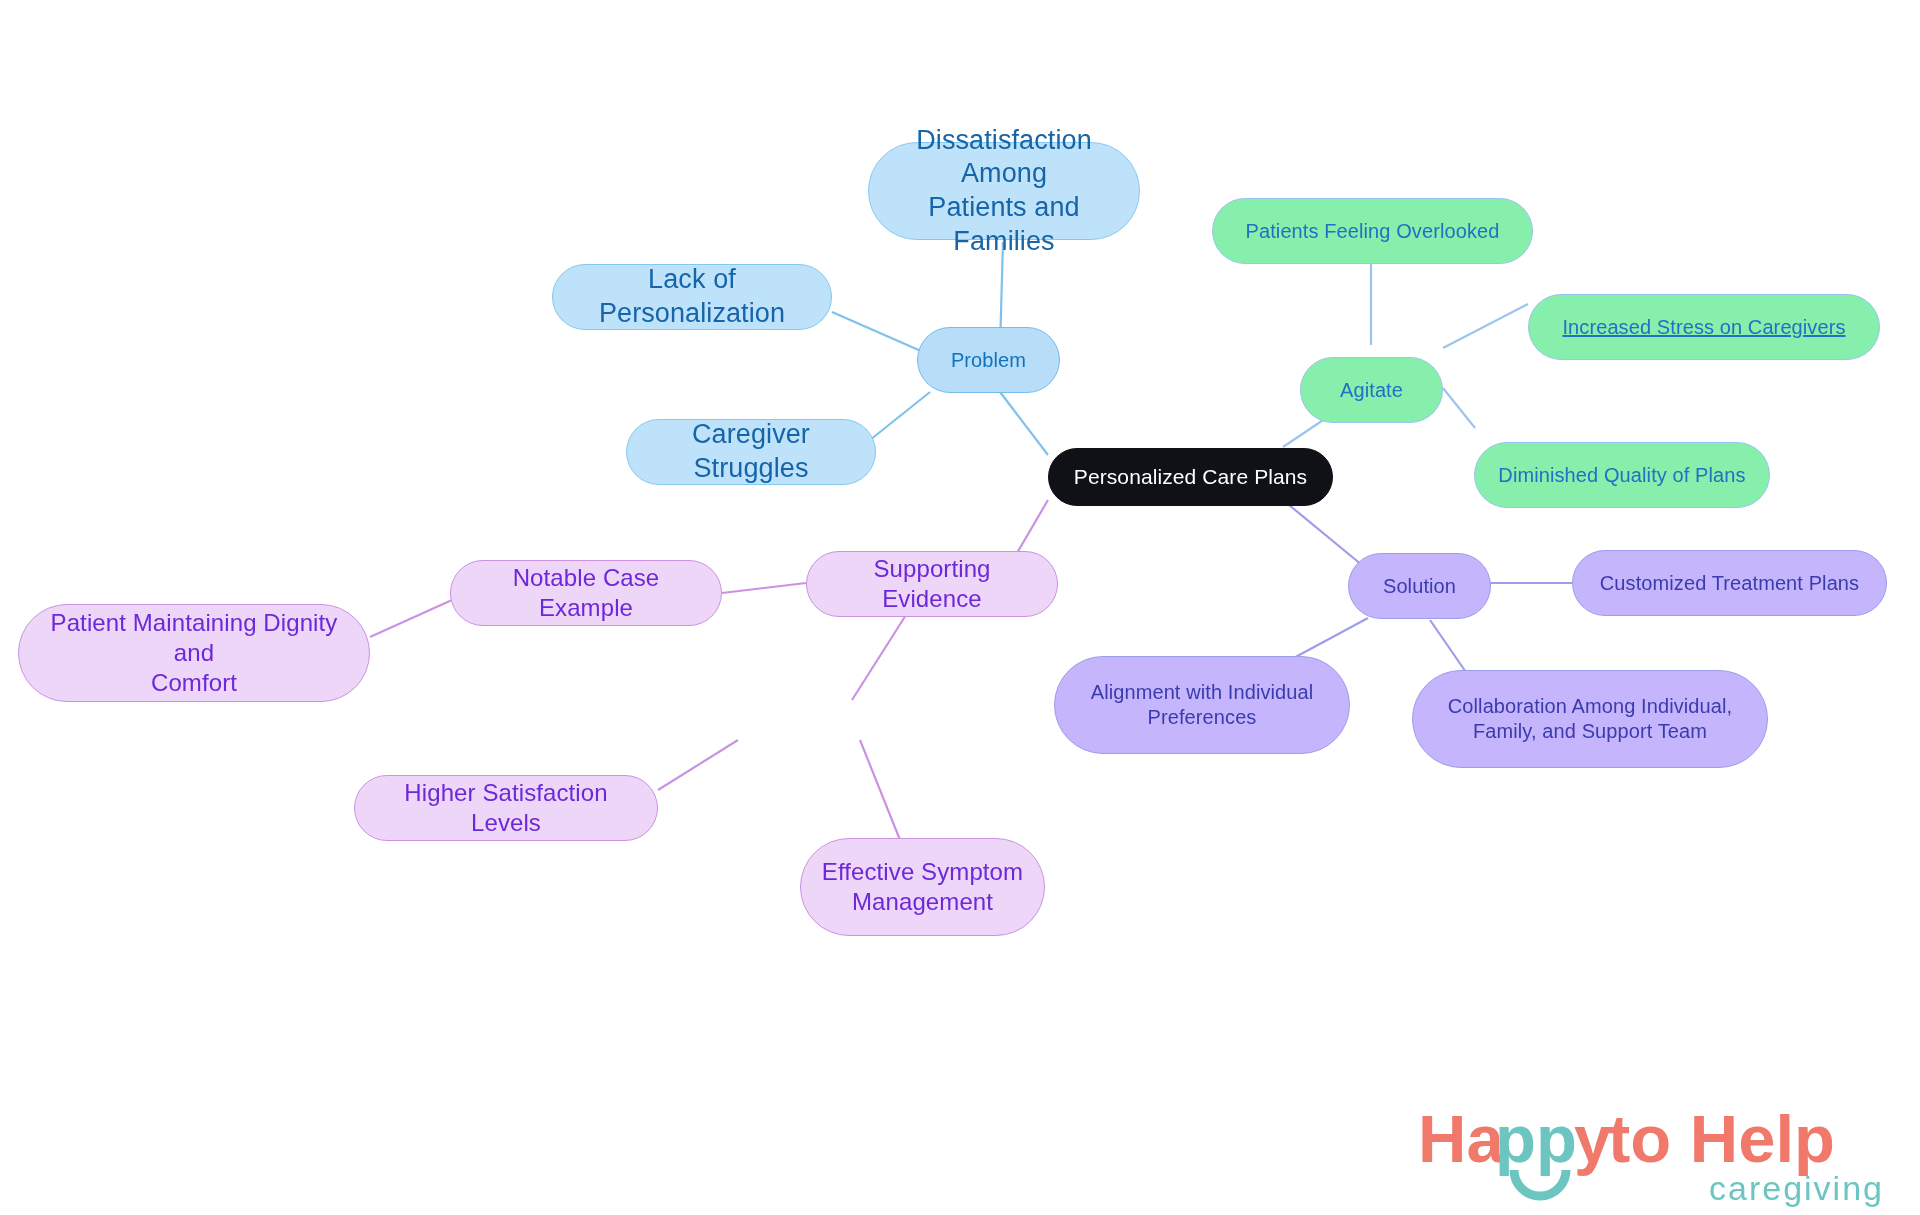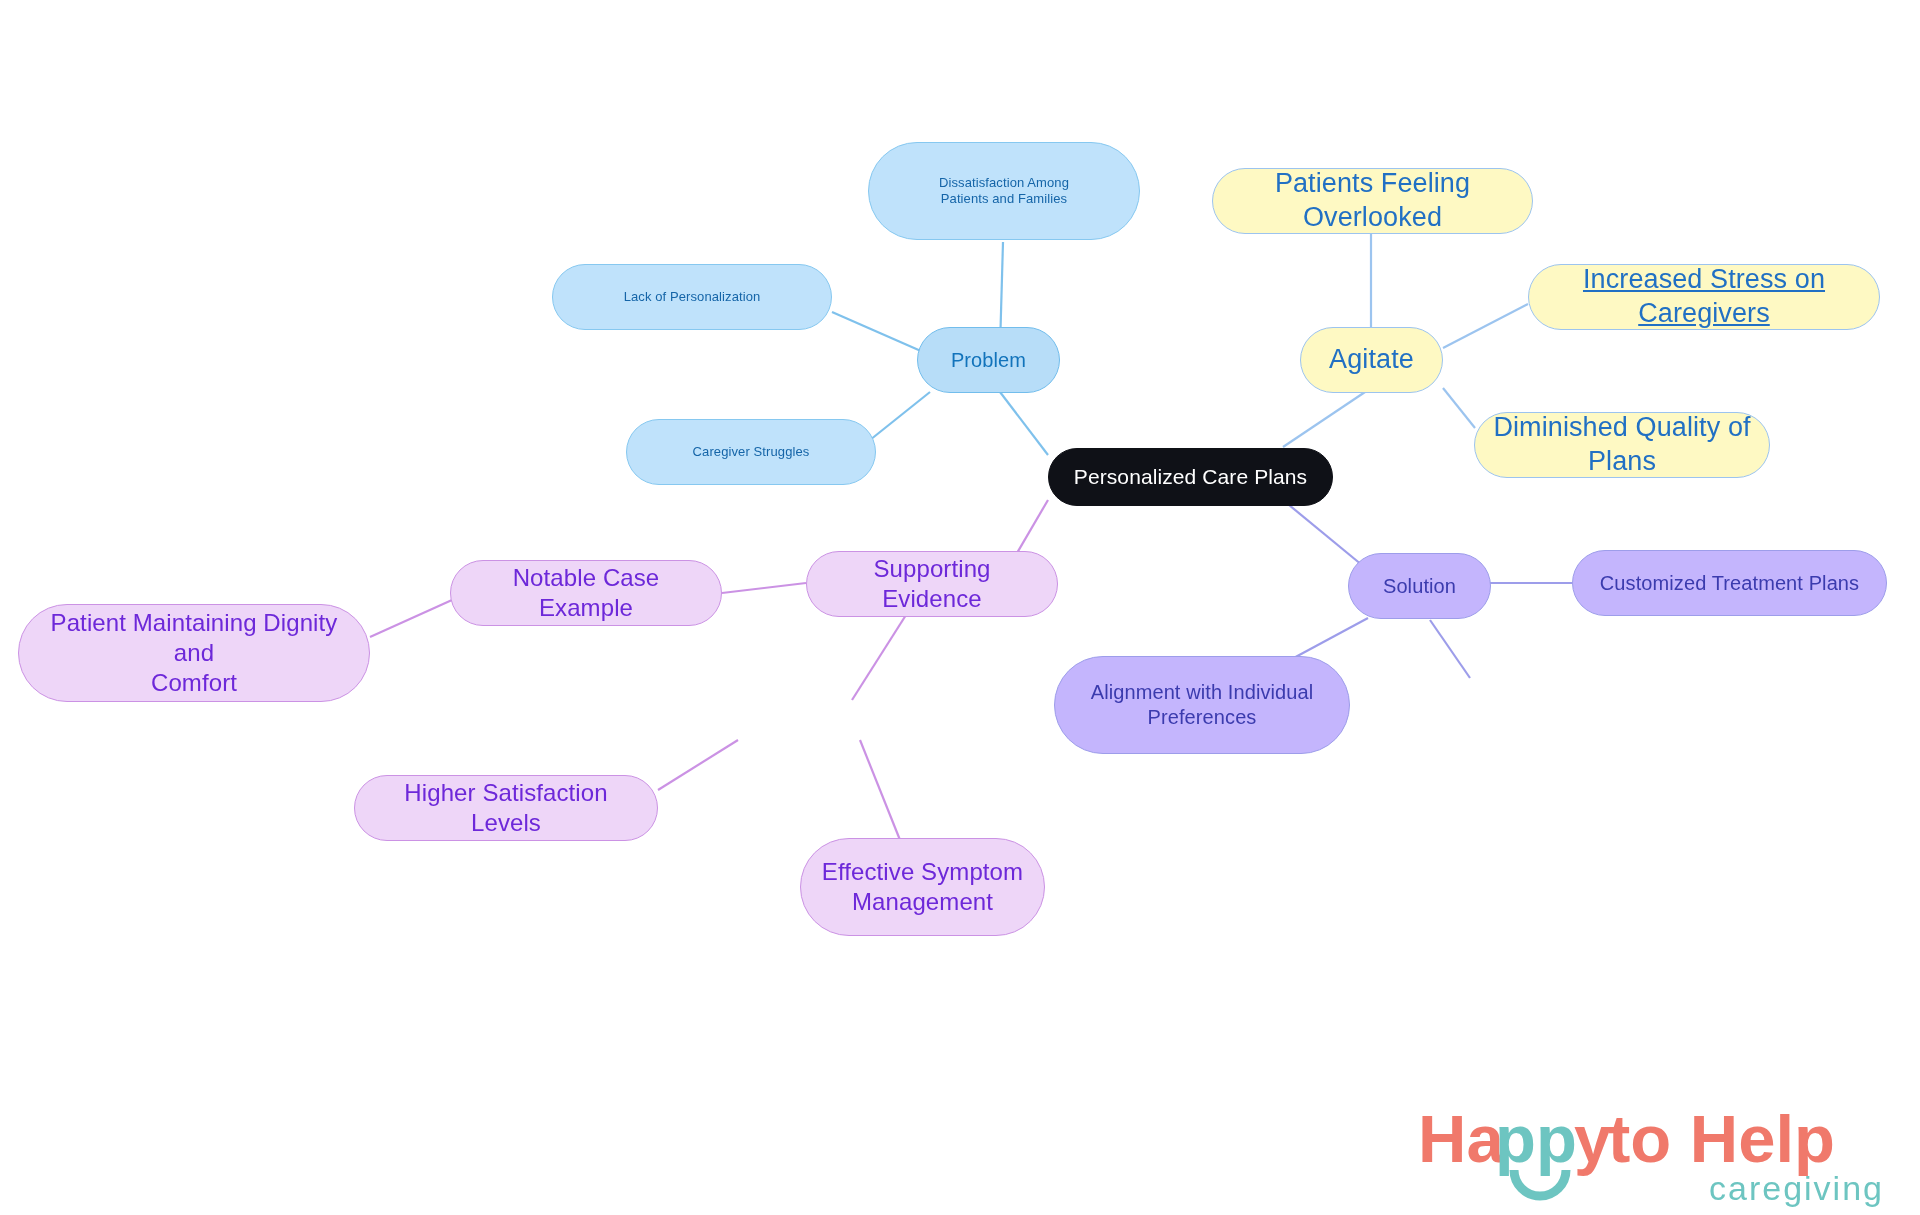--- a/index.html
+++ b/index.html
@@ -53,33 +53,34 @@
     color: #ffffff;
     font-size: 21px;
     border-radius: 34px;
   }
 
   
   .node.blue-branch {
     background: #bfe2fb;
     border-color: #86c8f0;
     color: #1565a8;
-    font-size: 13px;
+    font-size: 27px;
   }
   .node.blue-mid {
     background: #b7ddf8;
     border-color: #72bdec;
     color: #1273bb;
     font-size: 20px;
   }
   .node.blue-light {
-    background: #fef9c3;
+    background: #86efac;
     border-color: #9cc4ef;
     color: #2170c4;
-    font-size: 27px;
+    font-size: 20px;
+    margin-top: 30px;
   }
 
   
   .node.violet {
     background: #c4b5fd;
     border-color: #9d9dea;
     color: #3b3bae;
     font-size: 20px;
   }
 
@@ -172,20 +173,24 @@
 
   <div class="node violet" style="left:1572px; top:550px; width:315px; height:66px;">
     <span>Customized Treatment Plans</span>
   </div>
 
   <div class="node violet" style="left:1054px; top:656px; width:296px; height:98px;">
     <span>Alignment with Individual
 Preferences</span>
   </div>
 
+  <div class="node violet" style="left:1412px; top:670px; width:356px; height:98px;">
+    <span>Collaboration Among Individual,
+Family, and Support Team</span>
+  </div>
 
   <div class="node orchid" style="left:806px; top:551px; width:252px; height:66px;">
     <span>Supporting Evidence</span>
   </div>
 
   <div class="node orchid" style="left:450px; top:560px; width:272px; height:66px;">
     <span>Notable Case Example</span>
   </div>
 
   <div class="node orchid" style="left:18px; top:604px; width:352px; height:98px;">

